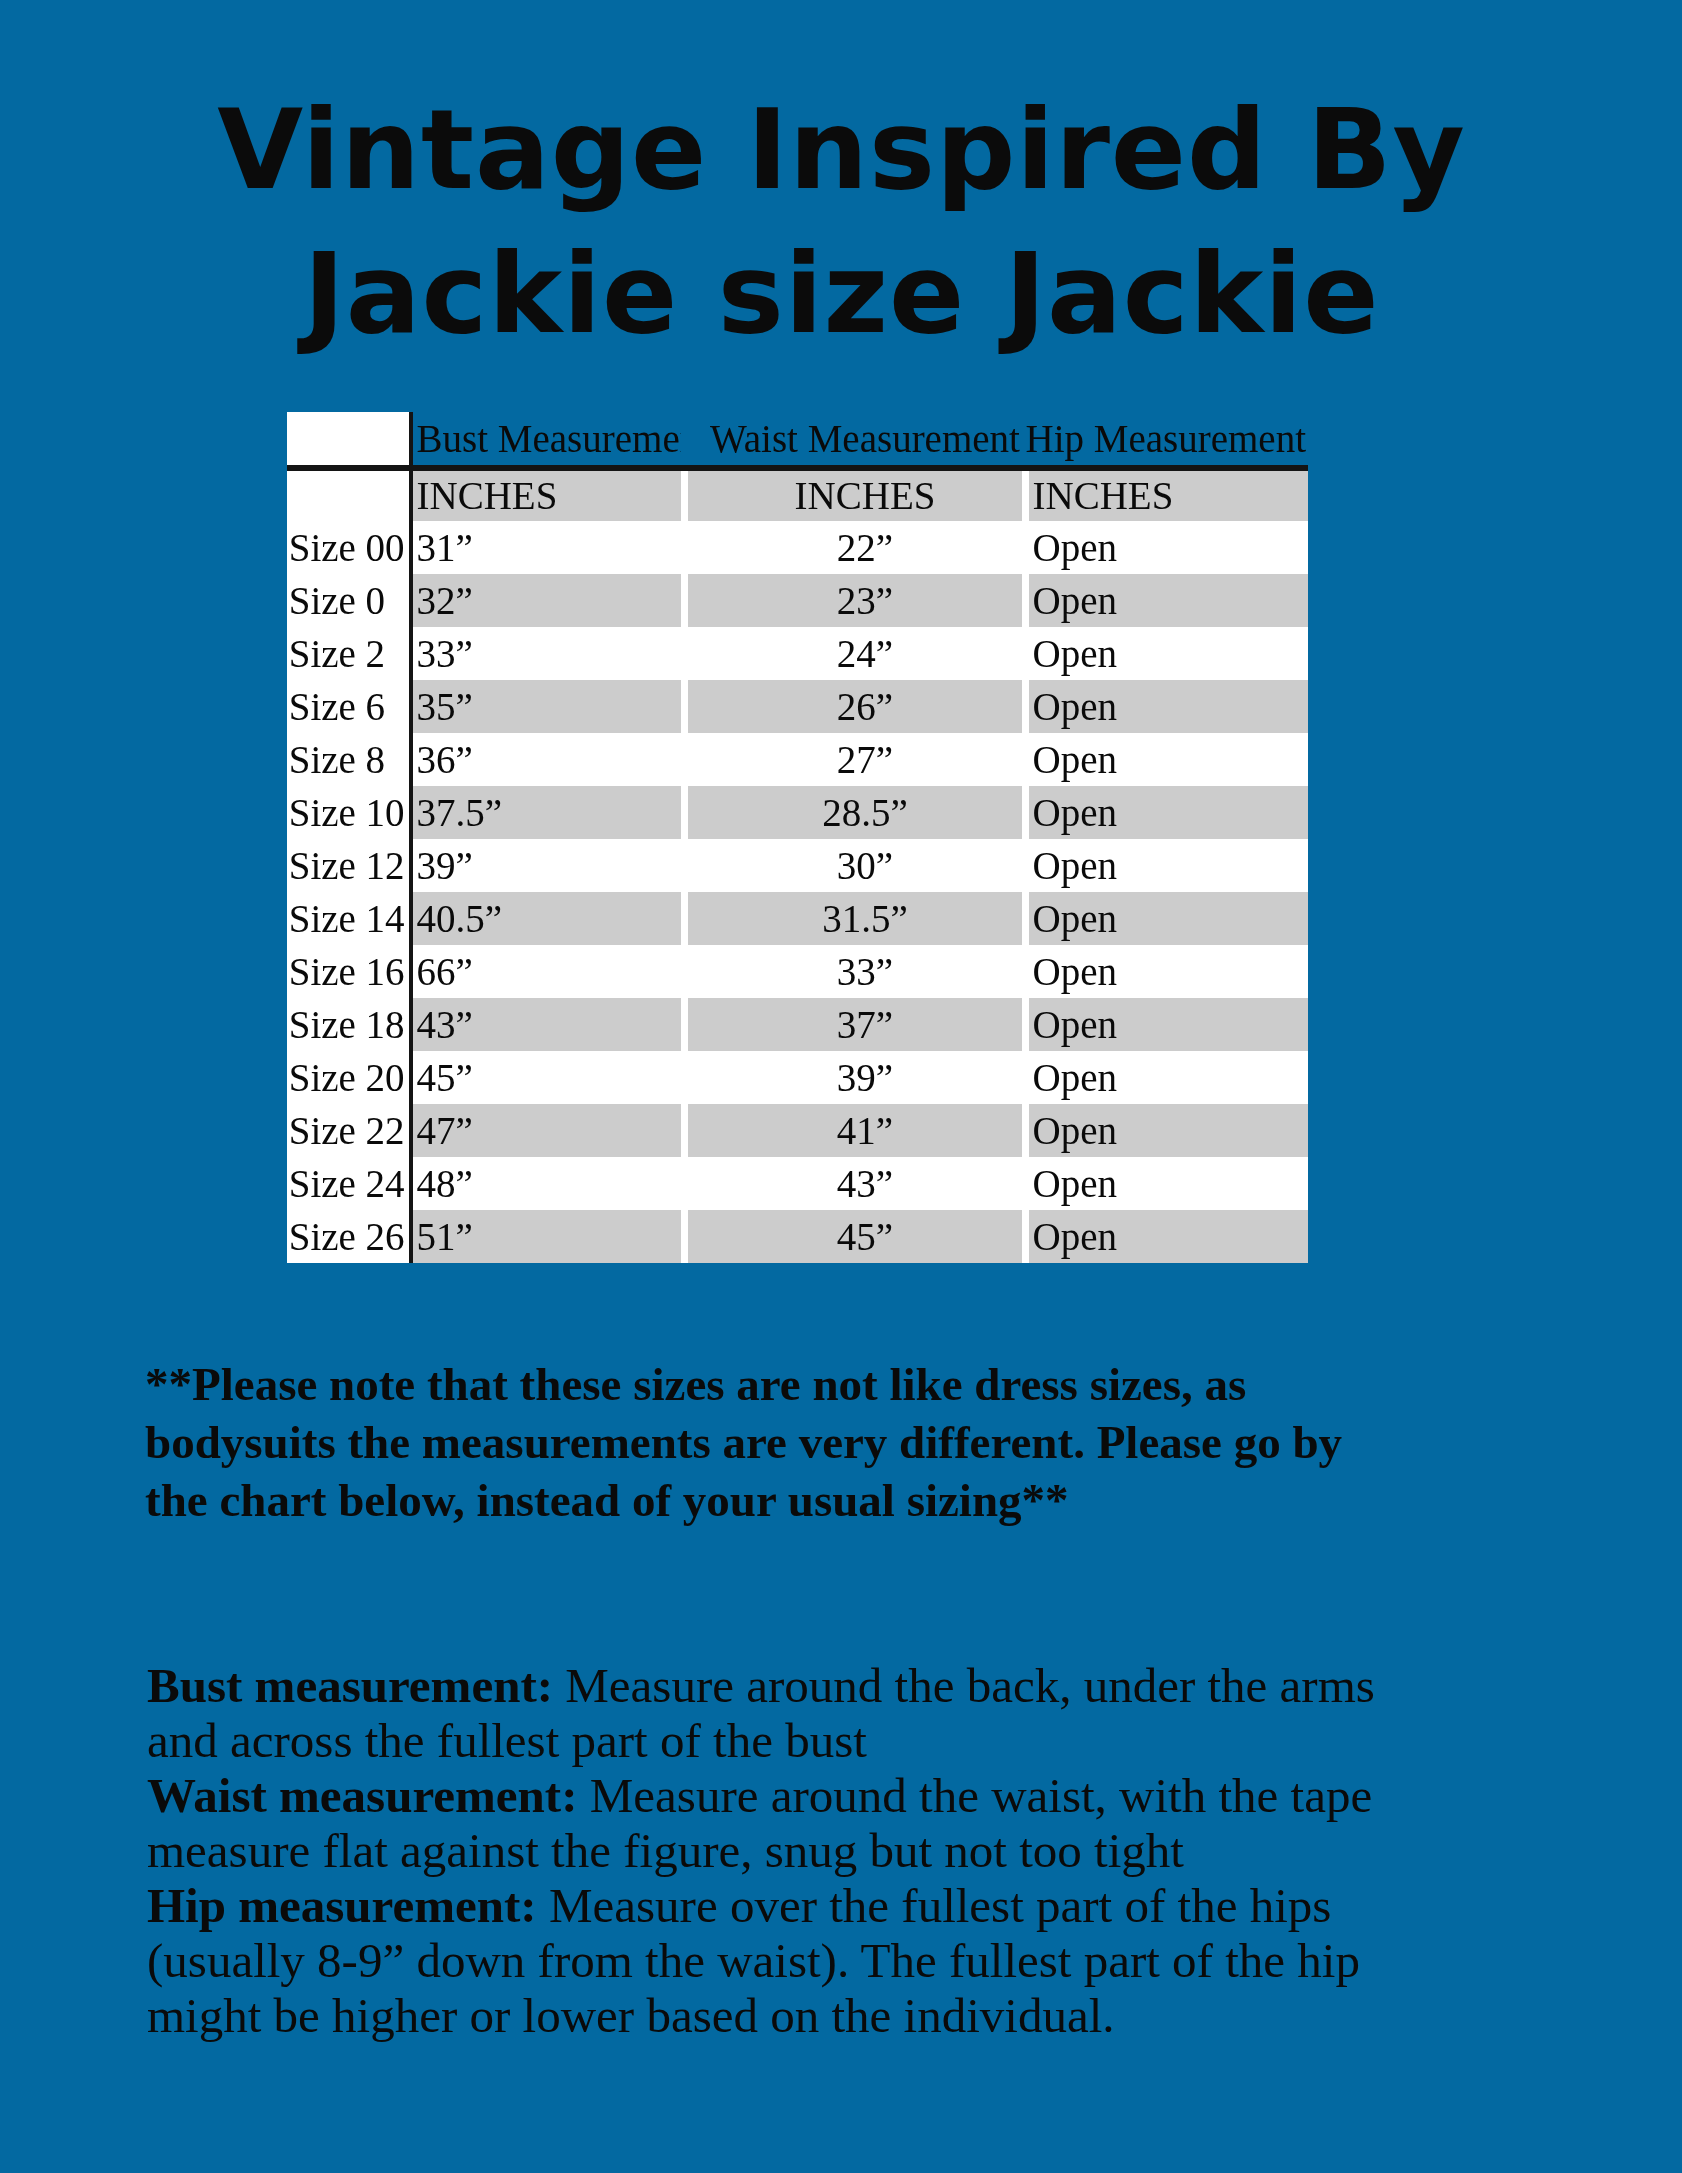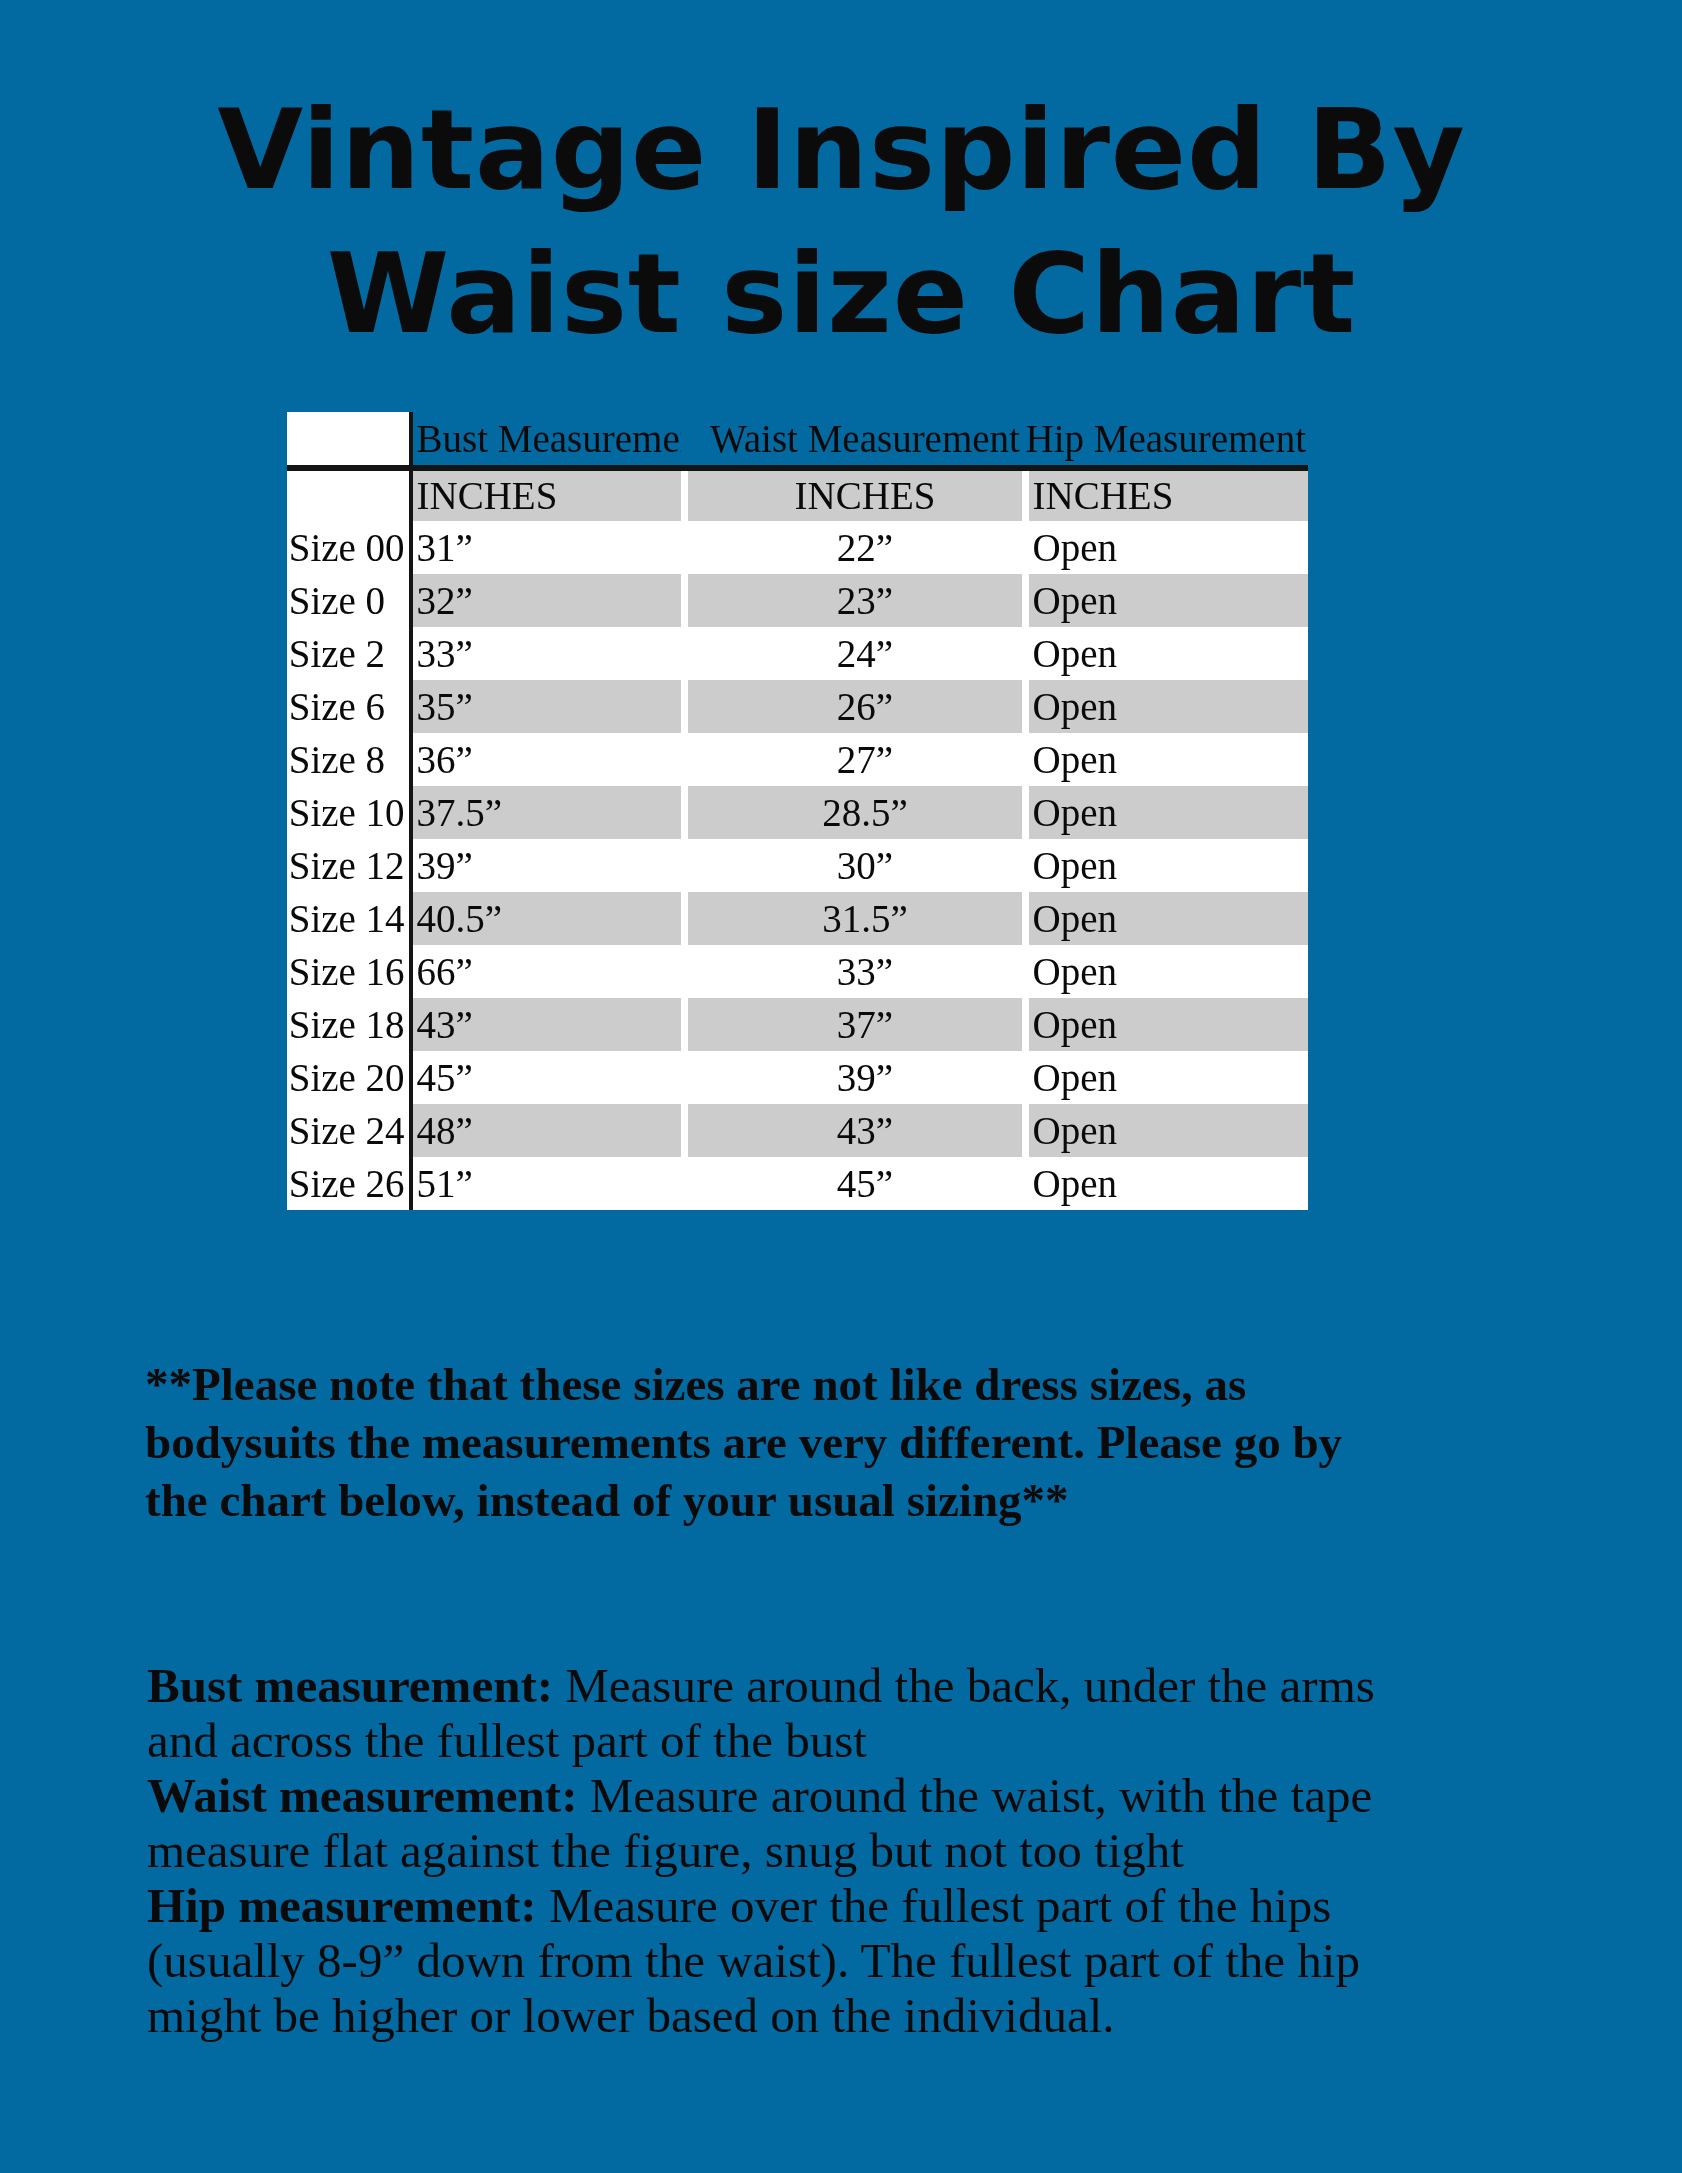--- a/index.html
+++ b/index.html
@@ -114,21 +114,21 @@
     font-weight: bold;
   }
 </style>
 </head>
 <body>
 
 <div class="page">
 
   <div class="doc-title">
     <div>Vintage Inspired By</div>
-    <div>Waist size Chart</div>
+    <div>Jackie size Jackie</div>
   </div>
 
   <table class="chart-table">
     <colgroup>
       <col style="width:126px">
       <col style="width:268px">
       <col style="width:341px">
       <col style="width:286px">
     </colgroup>
     <thead>
@@ -207,20 +207,26 @@
         <td class="waist-col m-cell">37”</td>
         <td class="hip-col m-cell">Open</td>
       </tr>
         <tr>
         <td class="size-col">Size 20</td>
         <td class="bust-col m-cell">45”</td>
         <td class="waist-col m-cell">39”</td>
         <td class="hip-col m-cell">Open</td>
       </tr>
         <tr>
+        <td class="size-col">Size 22</td>
+        <td class="bust-col m-cell">47”</td>
+        <td class="waist-col m-cell">41”</td>
+        <td class="hip-col m-cell">Open</td>
+      </tr>
+        <tr>
         <td class="size-col">Size 24</td>
         <td class="bust-col m-cell">48”</td>
         <td class="waist-col m-cell">43”</td>
         <td class="hip-col m-cell">Open</td>
       </tr>
         <tr>
         <td class="size-col">Size 26</td>
         <td class="bust-col m-cell">51”</td>
         <td class="waist-col m-cell">45”</td>
         <td class="hip-col m-cell">Open</td>

